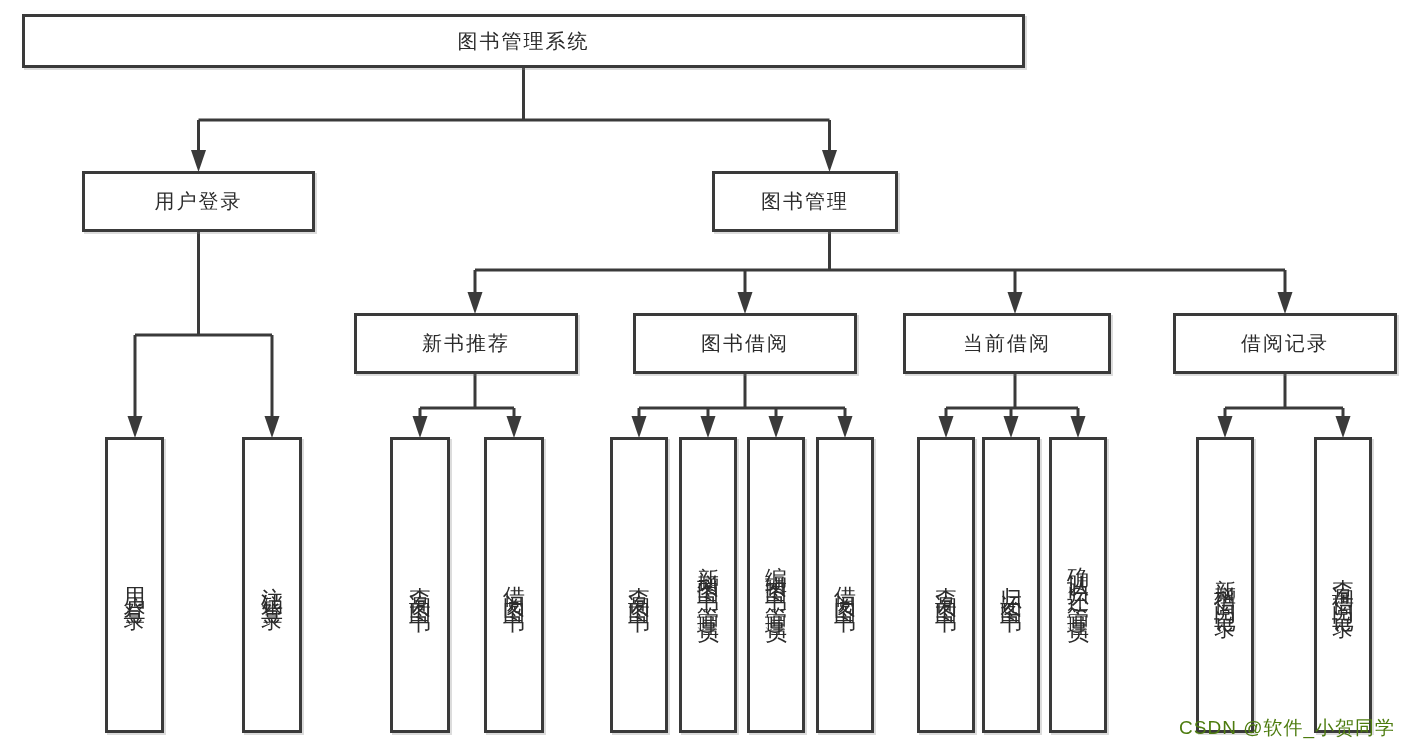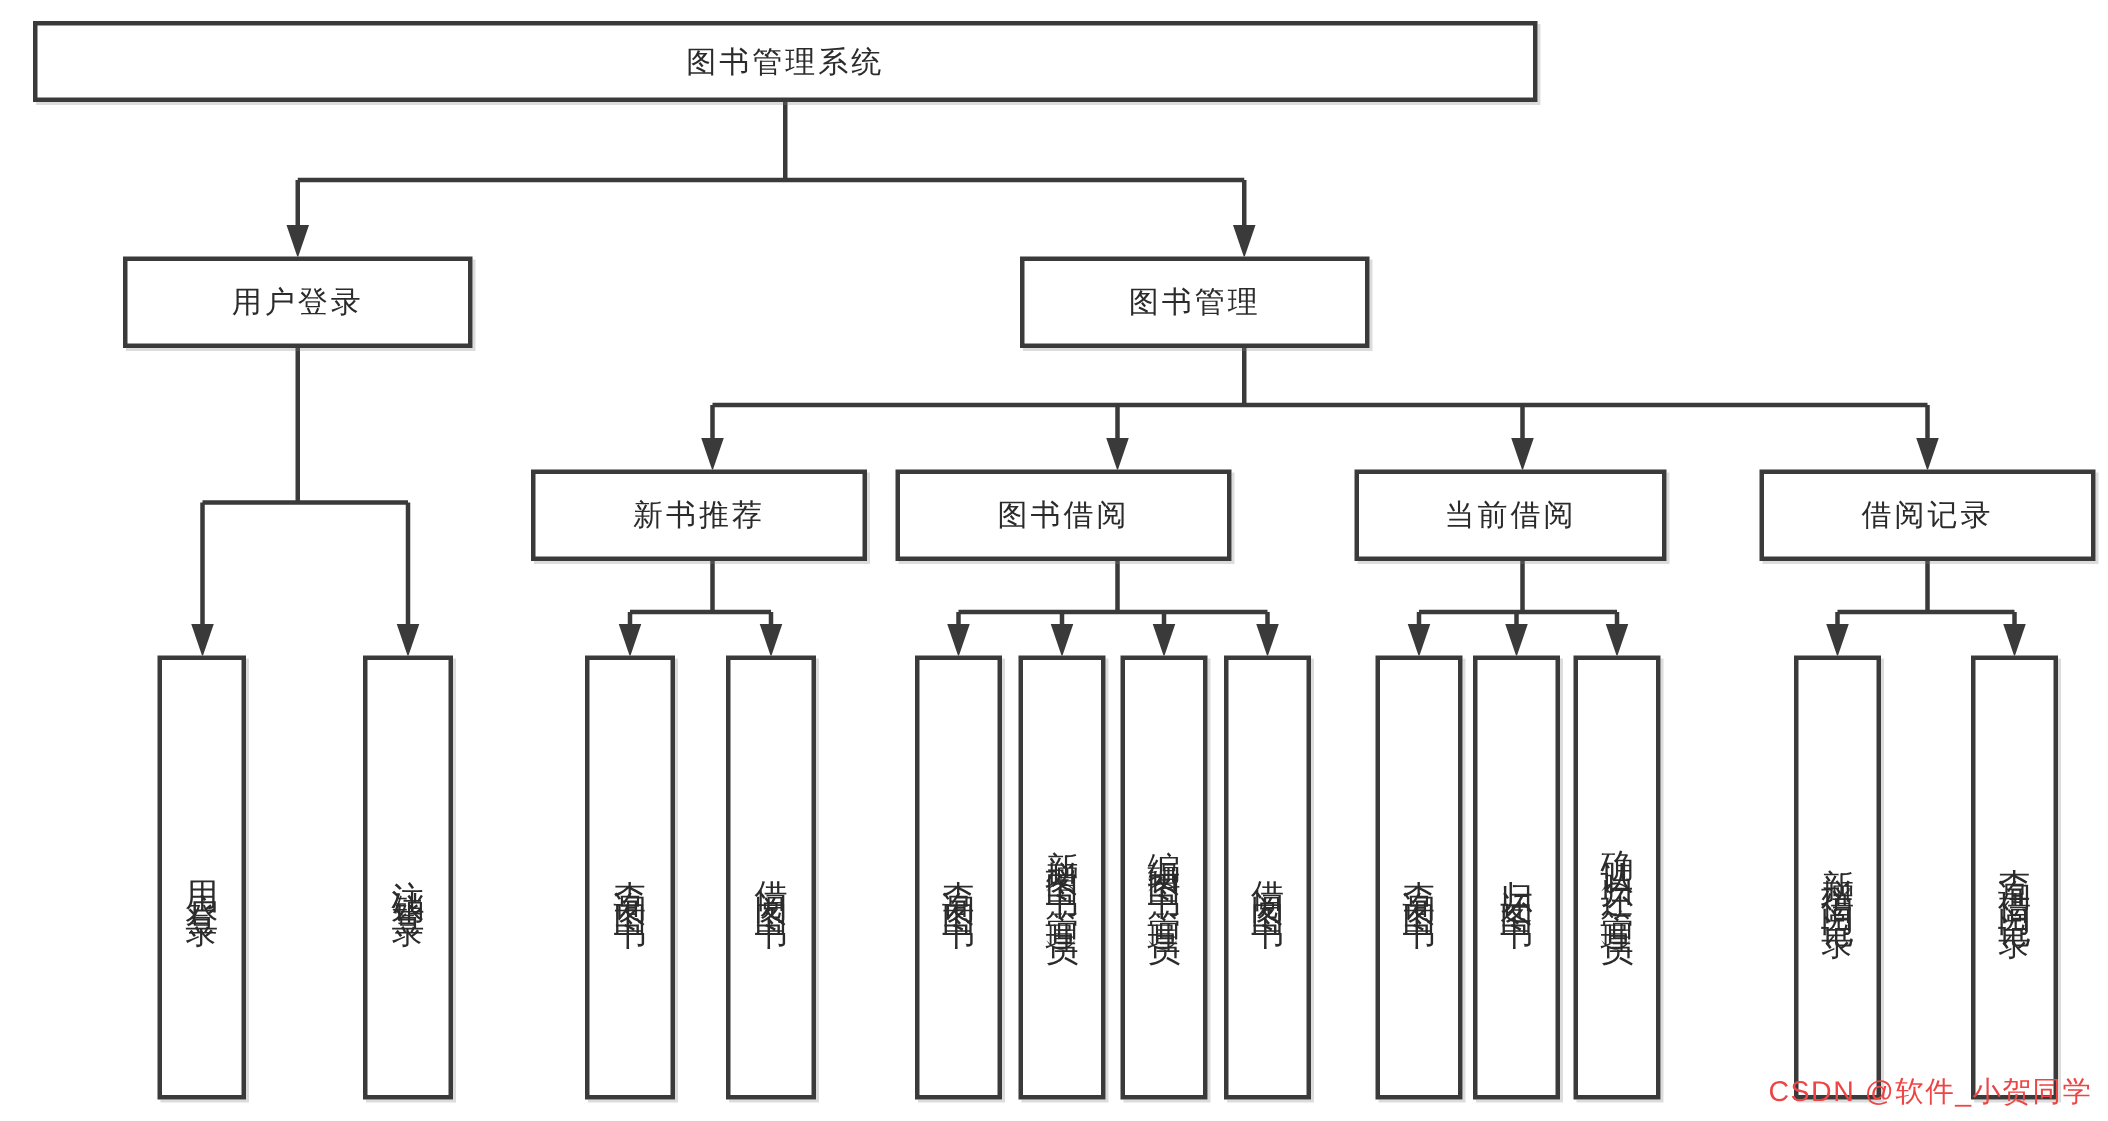--- a/index.html
+++ b/index.html
@@ -30,21 +30,21 @@
     text-orientation:mixed;
     font-size:22px;
     line-height:1;
     letter-spacing:8px;
     white-space:nowrap;
   }
   .watermark{
     position:absolute;
     right:10px;bottom:6px;
     font-size:19px;
-    color:#ef4444;
+    color:#4d7c0f;
     letter-spacing:1px;
     z-index:5;
   }
 </style>
 </head>
 <body>
 
 <div class="stage">
 
   <svg class="connectors" viewBox="0 0 1405 747" xmlns="http://www.w3.org/2000/svg">
@@ -116,24 +116,24 @@
       <polygon points="1070.5,416 1085.5,416 1078,438"></polygon>
 
       <polygon points="1217.5,416 1232.5,416 1225,438"></polygon>
       <polygon points="1335.5,416 1350.5,416 1343,438"></polygon>
     </g>
   </svg>
 
   <div class="node root" style="left:22px;top:14px;width:1003px;height:54px">图书管理系统</div>
 
   <div class="node hnode" style="left:82px;top:171px;width:233px;height:61px">用户登录</div>
-  <div class="node hnode" style="left:680px;top:171px;width:233px;height:61px">图书管理</div>
+  <div class="node hnode" style="left:712px;top:171px;width:186px;height:61px">图书管理</div>
 
   <div class="node hnode" style="left:354px;top:313px;width:224px;height:61px">新书推荐</div>
-  <div class="node hnode" style="left:597px;top:313px;width:224px;height:61px">图书借阅</div>
+  <div class="node hnode" style="left:633px;top:313px;width:224px;height:61px">图书借阅</div>
   <div class="node hnode" style="left:903px;top:313px;width:208px;height:61px">当前借阅</div>
   <div class="node hnode" style="left:1173px;top:313px;width:224px;height:61px">借阅记录</div>
 
   <div class="node leaf" style="left:105px;top:437px;width:59px;height:296px">
     <span class="vtext">用户登录</span>
   </div>
   <div class="node leaf" style="left:242px;top:437px;width:60px;height:296px">
     <span class="vtext">注销登录</span>
   </div>
 

